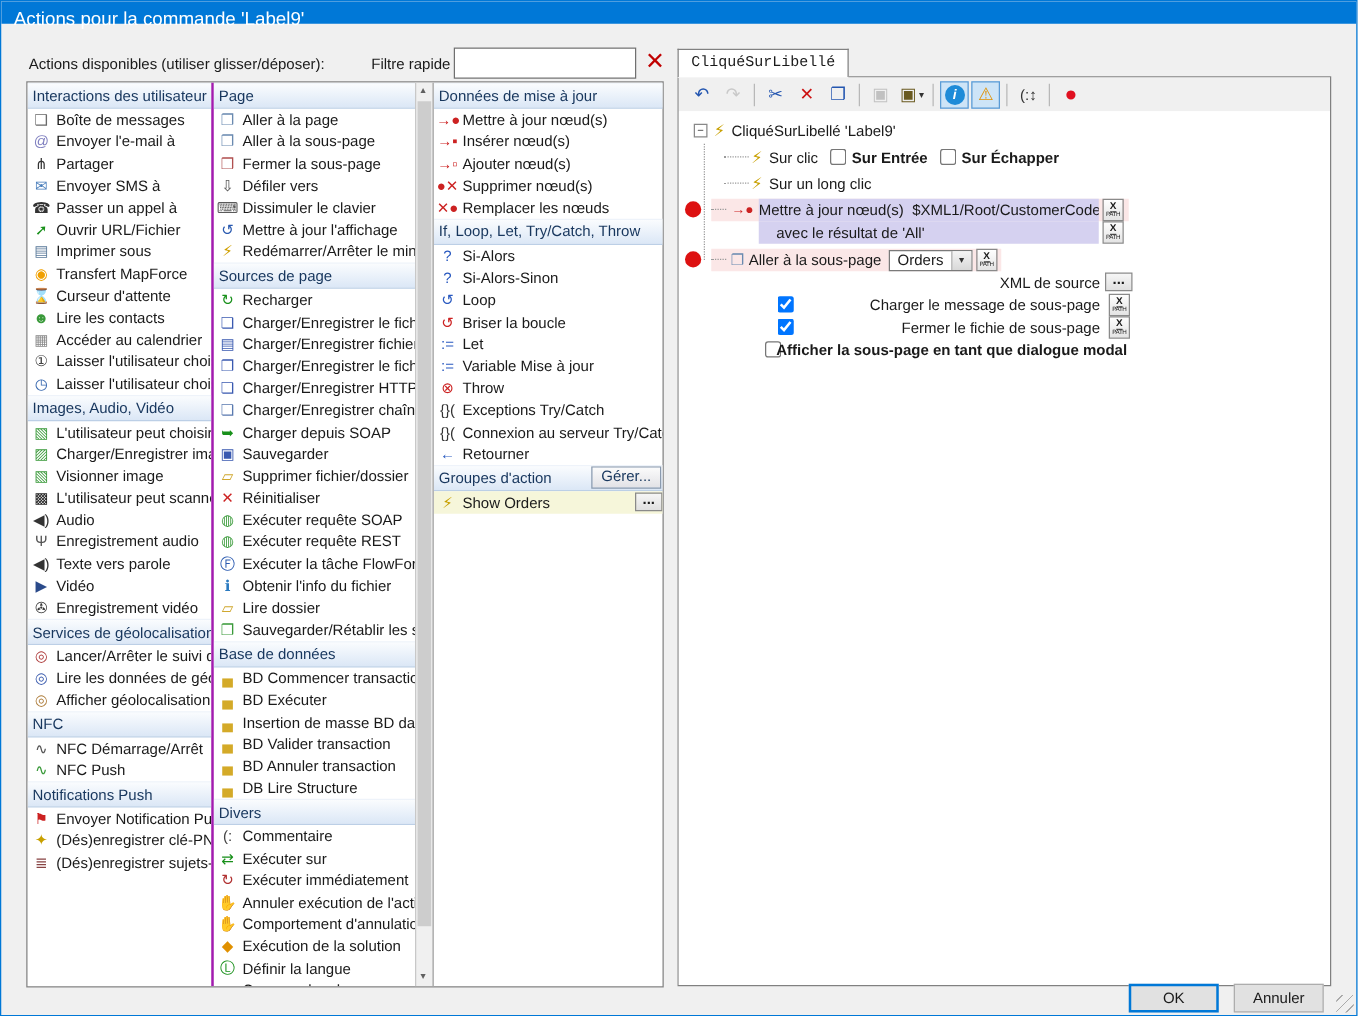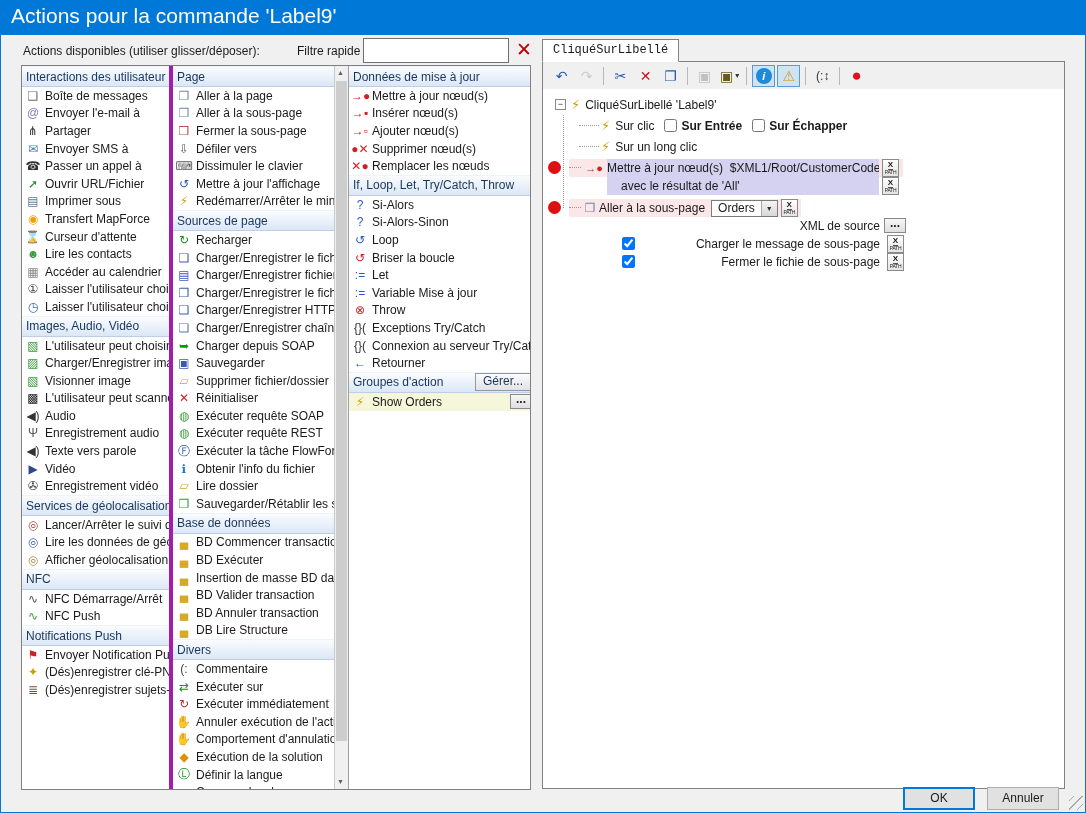--- a/index.html
+++ b/index.html
@@ -2,34 +2,34 @@
 <html><head>
 <meta charset="utf-8">
 <style>
   html,body{margin:0;padding:0;}
   body{
     width:1086px;height:813px;position:relative;overflow:hidden;
     background:#f0f0f0;border:1px solid #0078d7;box-sizing:border-box;
     font-family:"Liberation Sans","DejaVu Sans",sans-serif;font-size:12px;color:#1a1a1a;
   }
   
-  .titlebar{position:absolute;left:0;top:0;width:100%;height:34px;background:#0078d7;color:#fff;
-    font-size:21px;line-height:30px;padding-left:10px;box-sizing:border-box;}
+  .titlebar{position:absolute;left:0;top:0;width:100%;height:18px;background:#0078d7;color:#fff;
+    font-size:15px;line-height:30px;padding-left:10px;box-sizing:border-box;}
   
   .lbl-available{position:absolute;left:22px;top:43px;}
   .lbl-filter{position:absolute;left:296px;top:43px;}
   .filter-input{position:absolute;left:362px;top:37px;width:146px;height:25px;border:1px solid #707070;
     box-sizing:border-box;font:inherit;padding:2px 4px;background:#fff;}
   .filter-clear{position:absolute;left:512px;top:38px;width:22px;height:22px;color:#c00000;
     font-size:19px;font-weight:bold;text-align:center;line-height:22px;}
   
   .actions-box{position:absolute;left:20px;top:64px;width:510px;height:725px;background:#fff;
     border:1px solid #808080;box-sizing:border-box;display:flex;overflow:hidden;}
   .col{height:100%;overflow:hidden;flex-shrink:0;}
-  .col1{width:147px;border-right:4px solid #a21caf;}
+  .col1{width:147px;border-right:2px solid #a21caf;}
   .col2{width:161px;}
   .col3{width:186px;}
   .sec-header{height:19px;background:linear-gradient(#fafcfe,#dbe7f6);border-bottom:1px solid #bccfe6;
     border-top:1px solid #eef3fa;color:#17365d;display:flex;align-items:center;padding:0 4px;
     justify-content:space-between;white-space:nowrap;overflow:hidden;}
   .item{height:17.6px;display:flex;align-items:center;padding-left:2px;white-space:nowrap;overflow:hidden;}
   .item .ic{width:18px;flex-shrink:0;text-align:center;font-size:12px;margin-right:3px;}
   .item.hl{background:#f6f6da;}
   .mini-btn{border:1px solid #8a9aae;background:linear-gradient(#fbfbfb,#e2e2e6);padding:0 7px;height:16px;
     line-height:15px;flex-shrink:0;}
@@ -619,18 +619,22 @@
         </span>
     </div>
     <div class="srow">
       <input type="checkbox" class="sr-cb" checked="" style="">
       <span class="sr-label">Fermer le fichie de sous-page</span>
       <span class="xpath-btn sr-btn">
           <span class="xt">X</span>
           <span class="xb">PATH</span>
         </span>
     </div>
+    <div class="srow">
+      <input type="checkbox" class="sr-cb-modal" style="">
+      <span class="sr-modal-label">Afficher la sous-page en tant que dialogue modal</span>
+    </div>
   </div>
 </div>
 
 <div class="btn ok">OK</div>
 <div class="btn cancel">Annuler</div>
 <div class="grip"></div>
 
 </body></html>

